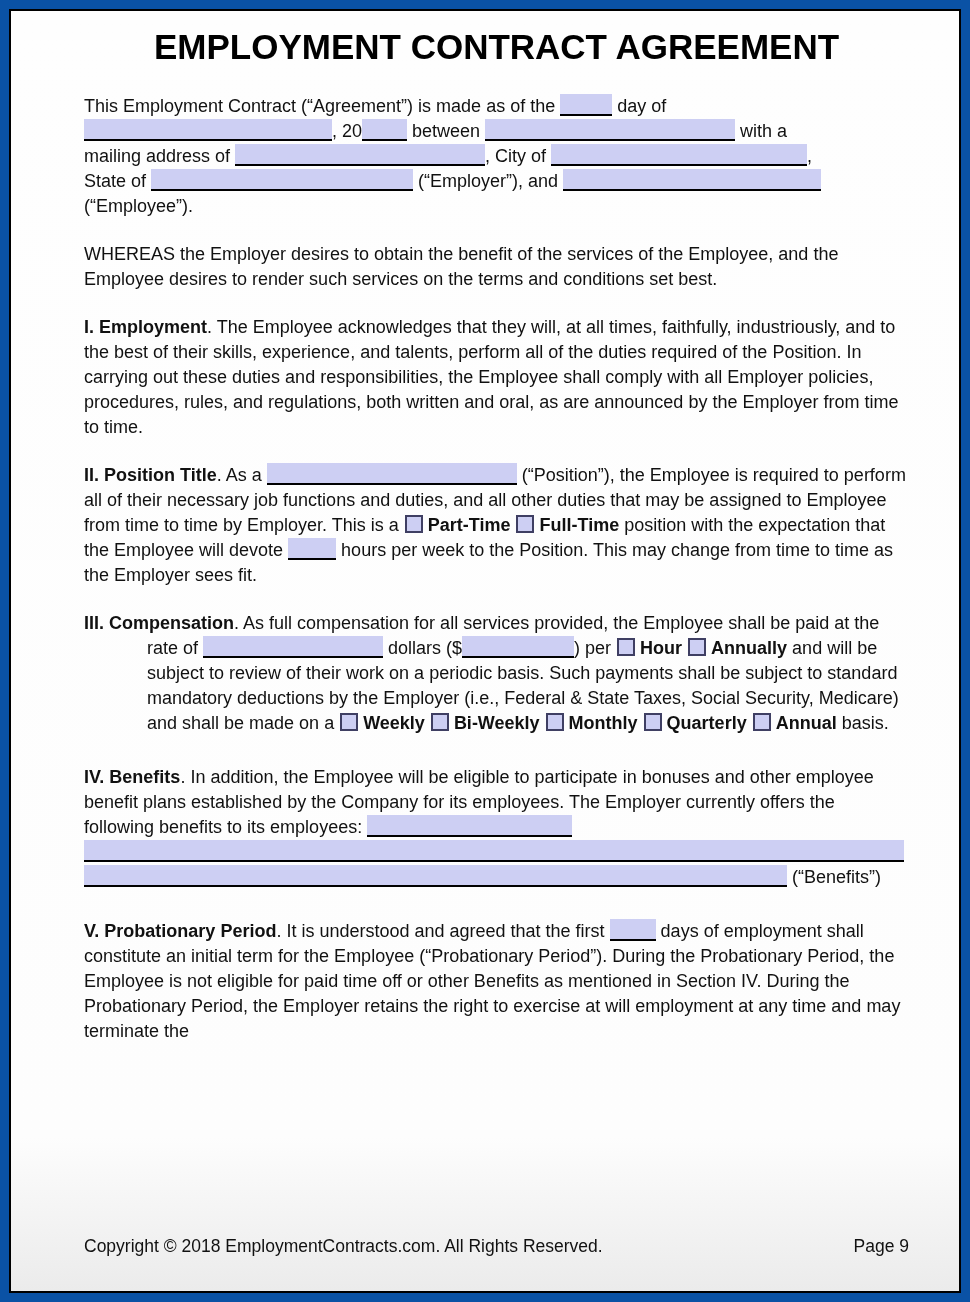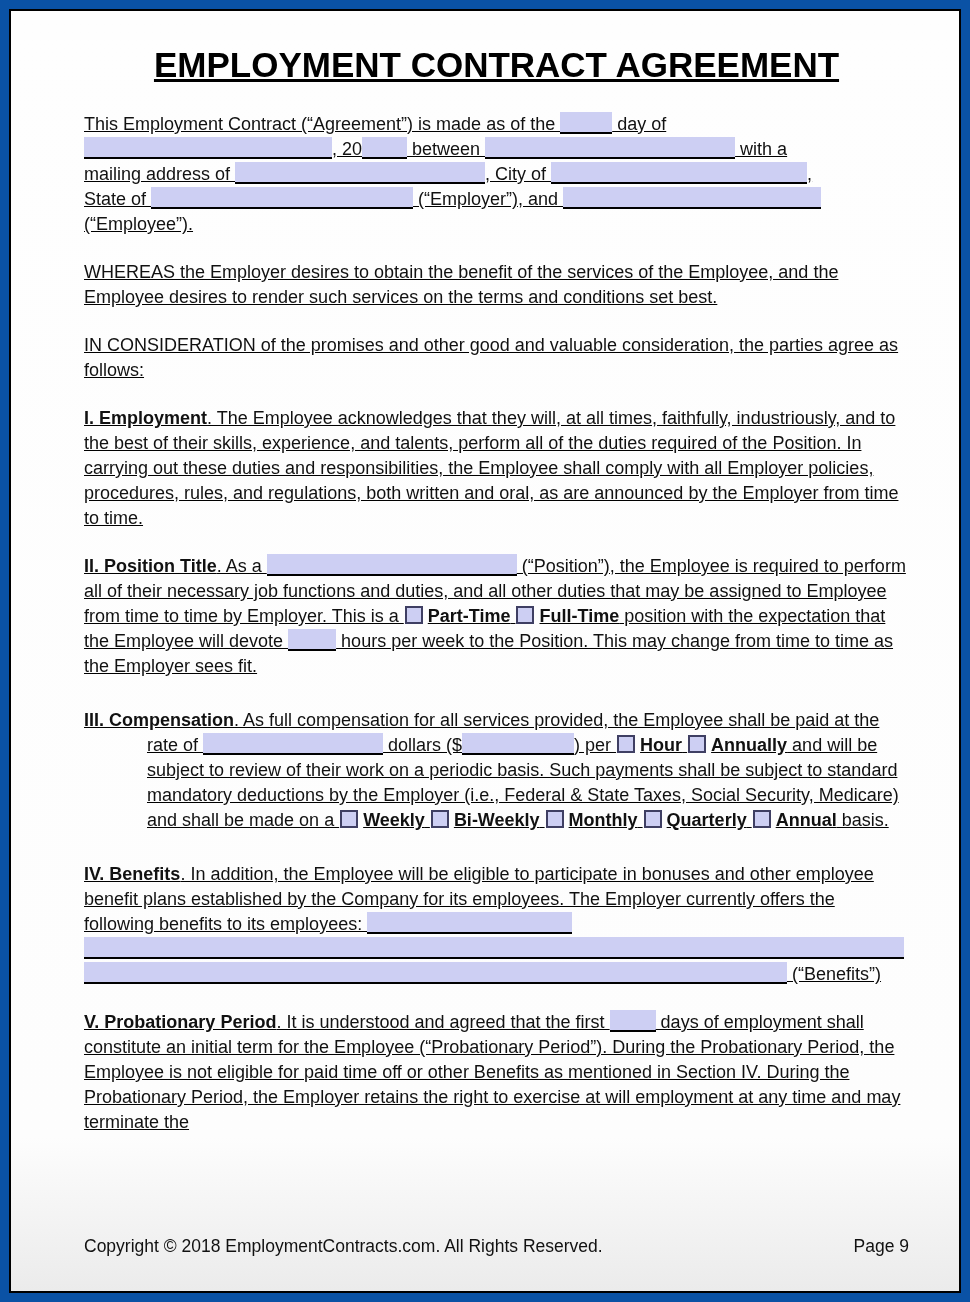--- a/index.html
+++ b/index.html
@@ -10,23 +10,22 @@
     background:var(--border-blue, #0a52a5);
     padding:9px;
     font-family:"Liberation Sans", sans-serif;
   }
   .inner {
     position:relative;
     width:100%; height:100%;
     box-sizing:border-box;
     border:2px solid #000000;
     background:linear-gradient(180deg, #fefefe 0%, #fdfdfd 88%, #ebebeb 100%);
-    padding:34px 50px 0 73px;
+    padding:16px 50px 0 73px;
     overflow:hidden;
-    text-decoration:underline;
   }
   .title {
     margin:0 0 27px 0;
     text-align:center;
     font-size:35px;
     line-height:40px;
     font-weight:bold;
     color:#000000;
     font-family:"Liberation Sans", sans-serif;
   }
@@ -67,21 +66,20 @@
 </style>
 </head>
 <body>
 
 <div class="page">
   <div class="inner">
     <h1 class="title">EMPLOYMENT CONTRACT AGREEMENT</h1>
     <div class="doc">
         <p class="para"><span>This Employment Contract (“Agreement”) is made as of the </span><span class="blank" style="width: 52px;"></span><span> day of</span><br><span class="blank" style="width: 248px;"></span><span>, 20</span><span class="blank" style="width: 45px;"></span><span> between </span><span class="blank" style="width: 250px;"></span><span> with a</span><br><span>mailing address of </span><span class="blank" style="width: 250px;"></span><span>, City of </span><span class="blank" style="width: 256px;"></span><span>,</span><br><span>State of </span><span class="blank" style="width: 262px;"></span><span> (“Employer”), and </span><span class="blank" style="width: 258px;"></span><br><span>(“Employee”).</span></p>
         <p class="para"><span>WHEREAS the Employer desires to obtain the benefit of the services of the Employee, and the Employee desires to render such services on the terms and conditions set best.</span></p>
-        <p class="para"><span>IN CONSIDERATION of the promises and other good and valuable consideration, the parties agree as follows:</span></p>
         <p class="para"><span class="b">I. Employment</span><span>. The Employee acknowledges that they will, at all times, faithfully, industriously, and to the best of their skills, experience, and talents, perform all of the duties required of the Position. In carrying out these duties and responsibilities, the Employee shall comply with all Employer policies, procedures, rules, and regulations, both written and oral, as are announced by the Employer from time to time.</span></p>
         <p class="para"><span class="b">II. Position Title</span><span>. As a </span><span class="blank" style="width: 250px;"></span><span> (“Position”), the Employee is required to perform all of their necessary job functions and duties, and all other duties that may be assigned to Employee from time to time by Employer. This is a </span><span class="cb"></span><span class="b">Part-Time</span><span> </span><span class="cb"></span><span class="b">Full-Time</span><span> position with the expectation that the Employee will devote </span><span class="blank" style="width: 48px;"></span><span> hours per week to the Position. This may change from time to time as the Employer sees fit.</span></p>
         <p class="para hang"><span class="b">III. Compensation</span><span>. As full compensation for all services provided, the Employee shall be paid at the rate of </span><span class="blank" style="width: 180px;"></span><span> dollars ($</span><span class="blank" style="width: 112px;"></span><span>) per </span><span class="cb"></span><span class="b">Hour</span><span> </span><span class="cb"></span><span class="b">Annually</span><span> and will be subject to review of their work on a periodic basis. Such payments shall be subject to standard mandatory deductions by the Employer (i.e., Federal &amp; State Taxes, Social Security, Medicare) and shall be made on a </span><span class="cb"></span><span class="b">Weekly</span><span> </span><span class="cb"></span><span class="b">Bi-Weekly</span><span> </span><span class="cb"></span><span class="b">Monthly</span><span> </span><span class="cb"></span><span class="b">Quarterly</span><span> </span><span class="cb"></span><span class="b">Annual</span><span> basis.</span></p>
         <p class="para"><span class="b">IV. Benefits</span><span>. In addition, the Employee will be eligible to participate in bonuses and other employee benefit plans established by the Company for its employees. The Employer currently offers the following benefits to its employees: </span><span class="blank" style="width: 205px;"></span><br><span class="blank" style="width: 820px;"></span><br><span class="blank" style="width: 703px;"></span><span> (“Benefits”)</span></p>
         <p class="para"><span class="b">V. Probationary Period</span><span>. It is understood and agreed that the first </span><span class="blank" style="width: 46px;"></span><span> days of employment shall constitute an initial term for the Employee (“Probationary Period”). During the Probationary Period, the Employee is not eligible for paid time off or other Benefits as mentioned in Section IV. During the Probationary Period, the Employer retains the right to exercise at will employment at any time and may terminate the</span></p>
       </div>
     <div class="footer">
       <span>Copyright © 2018 EmploymentContracts.com. All Rights Reserved.</span>
       <span>Page 9</span>
     </div>

